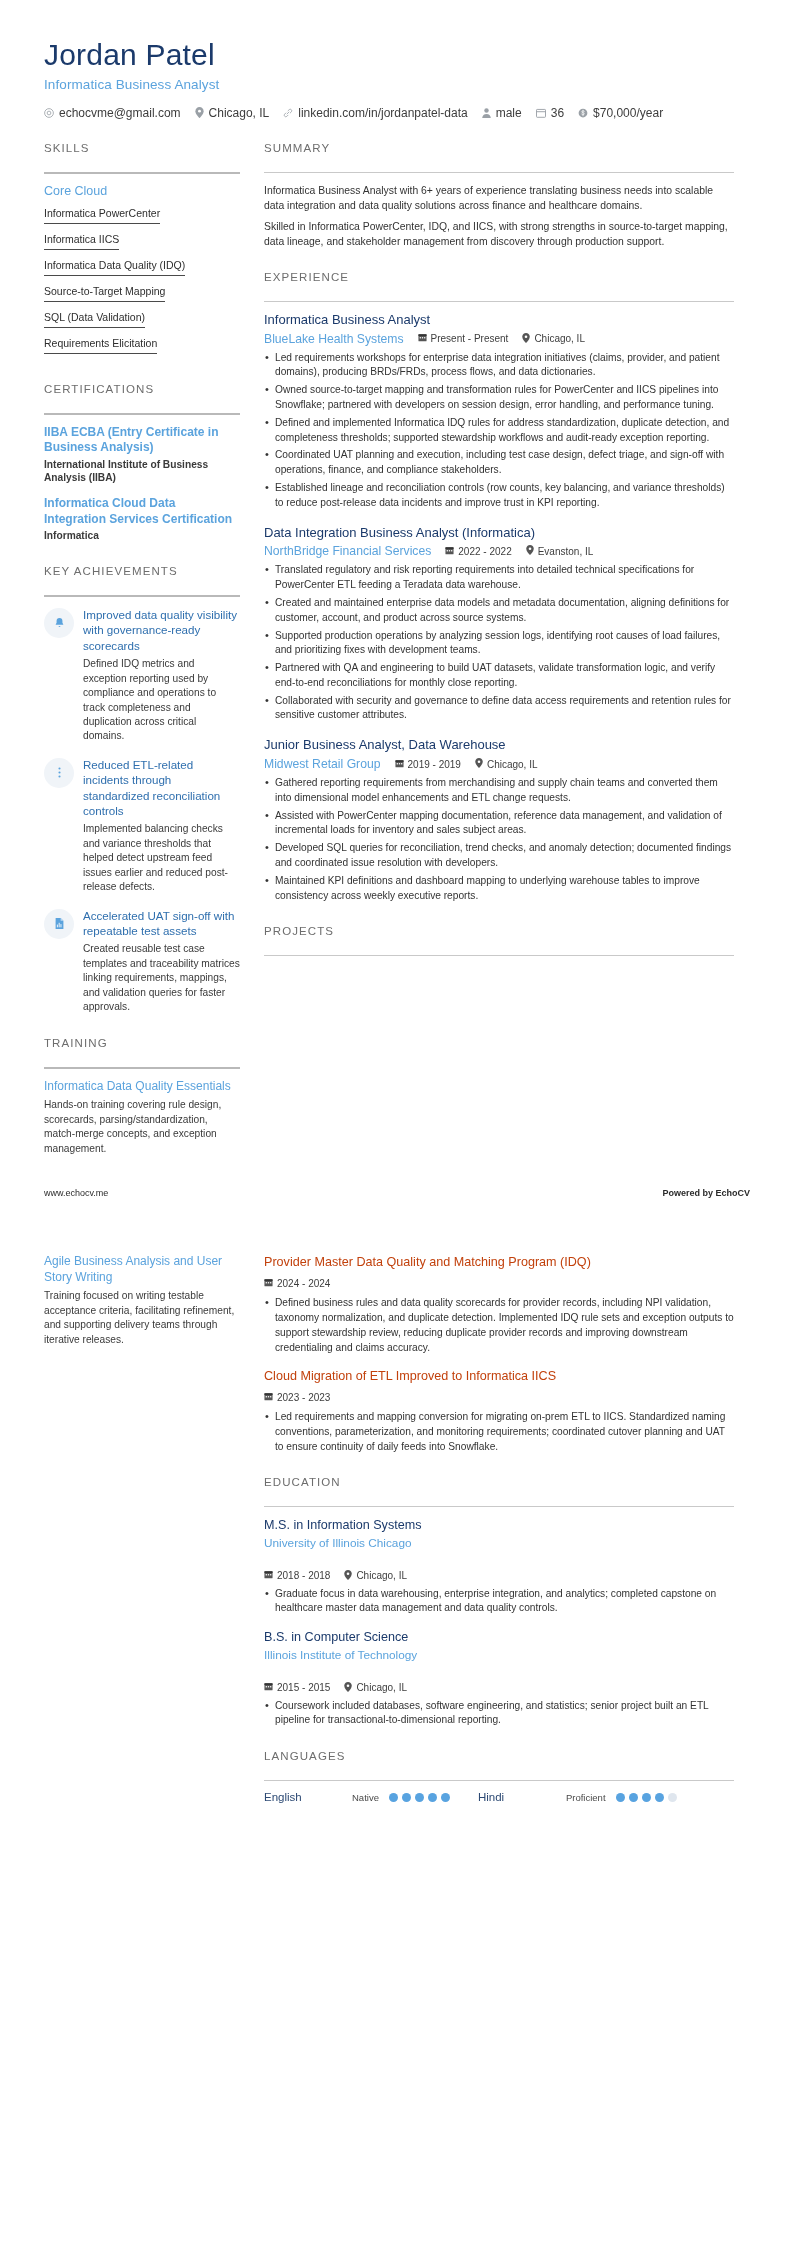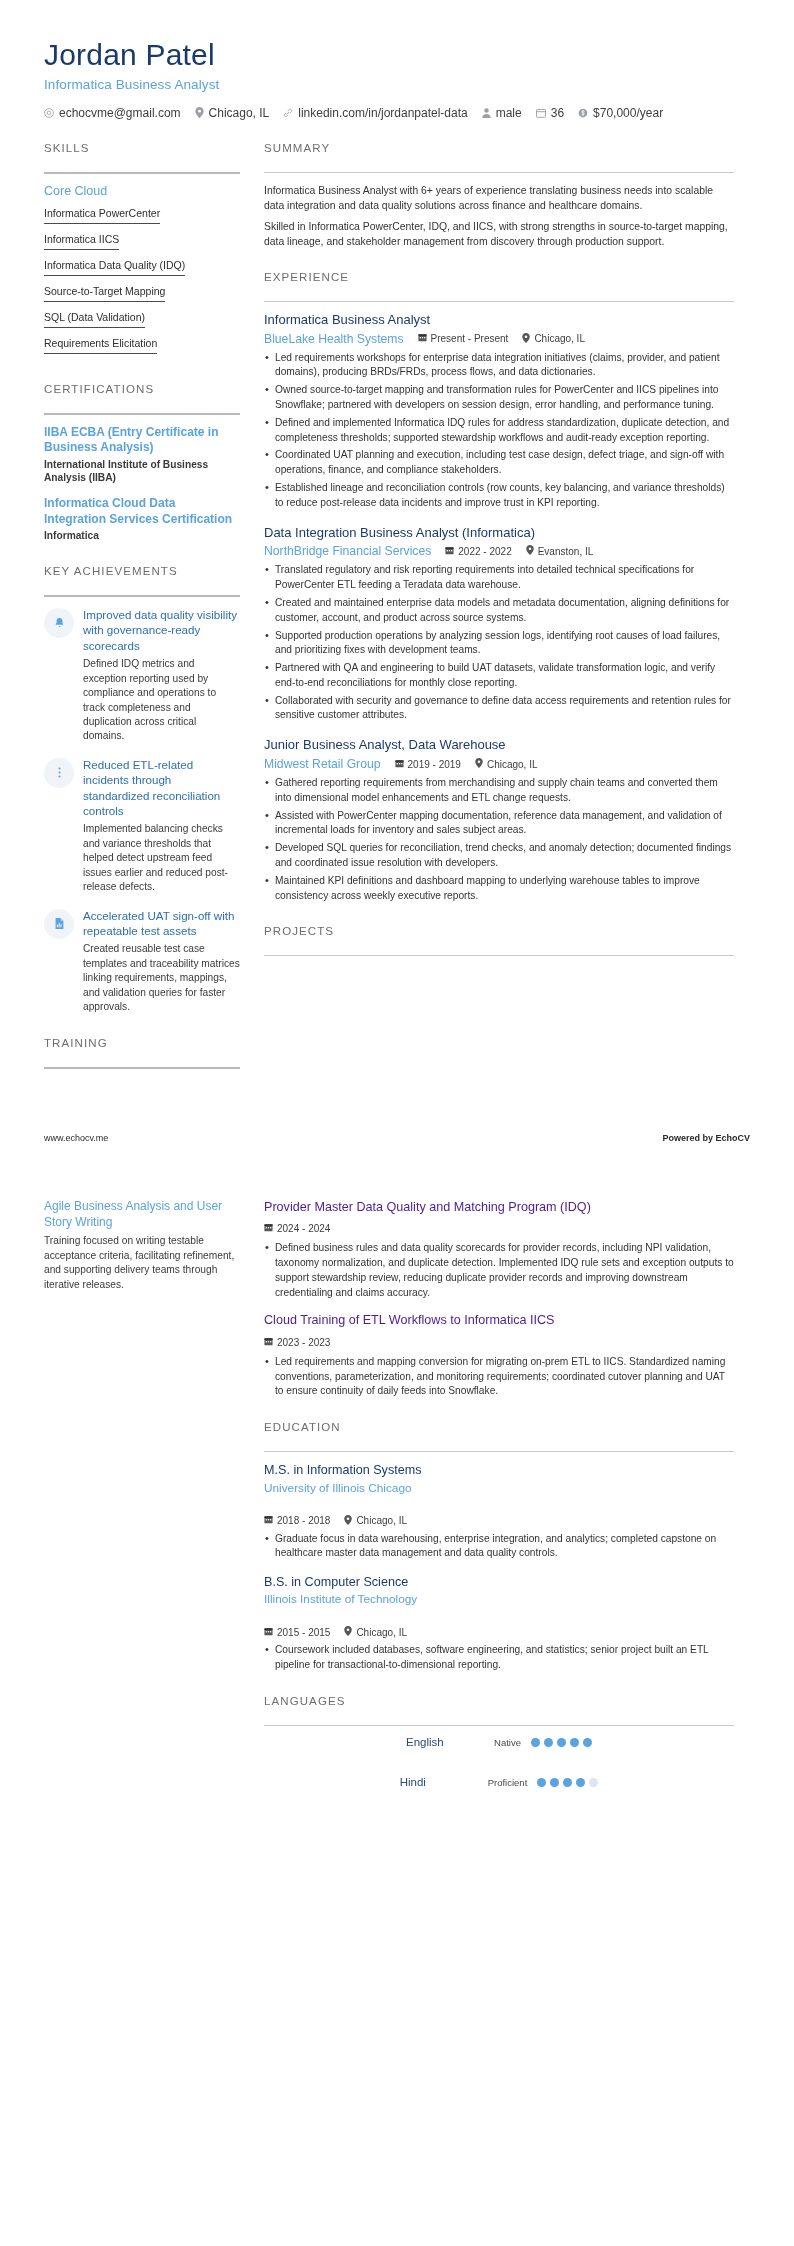--- a/index.html
+++ b/index.html
@@ -130,31 +130,31 @@
     margin-bottom: 3px;
   }
   ul.bul li::before {
     content: "•";
     position: absolute; left: 1px; top: -1px;
     color: #333; font-size: 11px;
   }
 
   
   .proj { margin-bottom: 12px; }
-  .proj-name { font-size: 12.6px; color: #4c1d95; line-height: 1.3; }
+  .proj-name { font-size: 12.6px; color: #c2410c; line-height: 1.3; }
   .proj-meta { margin-top: 3px; }
 
   
   .edu { margin-bottom: 13px; }
   .edu-deg { font-size: 12.6px; color: #1b3a6b; line-height: 1.3; }
   .edu-school { font-size: 11.8px; color: #5ba3dd; margin-top: 2px; }
   .edu-meta { display: flex; gap: 14px; margin-top: 20px; }
 
   
-  .langs { display: flex; align-items: center; gap: 28px; flex-wrap: wrap; flex-direction: column; }
+  .langs { display: flex; align-items: center; gap: 28px; flex-wrap: wrap; }
   .lang { display: flex; align-items: center; gap: 10px; }
   .lang-name { font-size: 11.5px; color: #2d4a74; min-width: 78px; }
   .lang-lvl { font-size: 9.5px; color: #4a4a4a; }
   .dots { display: inline-flex; gap: 4px; }
   .dot { width: 9px; height: 9px; border-radius: 50%; background: #dfe6ee; }
   .dot.on { background: #58a3e0; }
 
   
   .pg-foot {
     display: flex; justify-content: space-between; align-items: center;
@@ -311,20 +311,24 @@
             <div class="ach-body">
               <div class="ach-title">Accelerated UAT sign-off with repeatable test assets</div>
               <div class="ach-desc">Created reusable test case templates and traceability matrices linking requirements, mappings, and validation queries for faster approvals.</div>
             </div>
           </div>
         </div>
 
         <div class="sec">
           <div class="sec-h">TRAINING</div>
           <div class="sec-rule"></div>
+          <div>
+            <div class="train-name">Informatica Data Quality Essentials</div>
+            <div class="train-desc">Hands-on training covering rule design, scorecards, parsing/standardization, match-merge concepts, and exception management.</div>
+          </div>
         </div>
 
       </div>
 
       <div class="col-right">
 
         <div class="sec">
           <div class="sec-h">SUMMARY</div>
           <div class="sec-rule thin"></div>
           <p style="font-size:10.4px;line-height:1.45;color:#333;">Informatica Business Analyst with 6+ years of experience translating business needs into scalable data integration and data quality solutions across finance and healthcare domains.</p>
@@ -468,21 +472,21 @@
                     </svg></span>
                 <span>2024 - 2024</span>
               </span>
             </div>
             <ul class="bul">
               <li>Defined business rules and data quality scorecards for provider records, including NPI validation, taxonomy normalization, and duplicate detection. Implemented IDQ rule sets and exception outputs to support stewardship review, reducing duplicate provider records and improving downstream credentialing and claims accuracy.</li>
             </ul>
           </div>
 
           <div class="proj">
-            <div class="proj-name">Cloud Training of ETL Workflows to Informatica IICS</div>
+            <div class="proj-name">Cloud Migration of ETL Improved to Informatica IICS</div>
             <div class="proj-meta">
               <span class="meta-bit">
                 <span><svg width="9" height="9" viewBox="0 0 14 14">
                       <rect x="0.7" y="2" width="12.6" height="11" rx="1" fill="#555"></rect>
                       <rect x="0.7" y="2" width="12.6" height="2.6" fill="#333"></rect>
                       <rect x="2.6" y="6.4" width="2" height="2" fill="#fff"></rect>
                       <rect x="6" y="6.4" width="2" height="2" fill="#fff"></rect>
                       <rect x="9.4" y="6.4" width="2" height="2" fill="#fff"></rect>
                     </svg></span>
                 <span>2023 - 2023</span>

